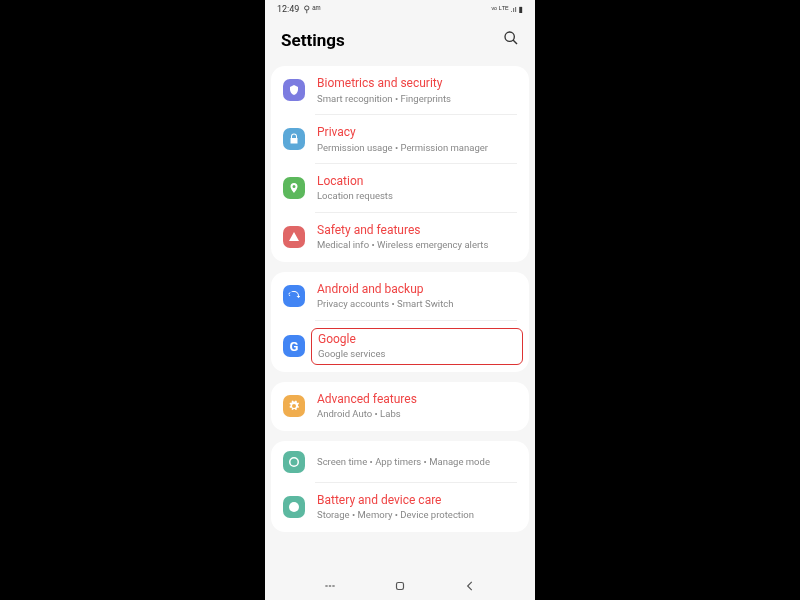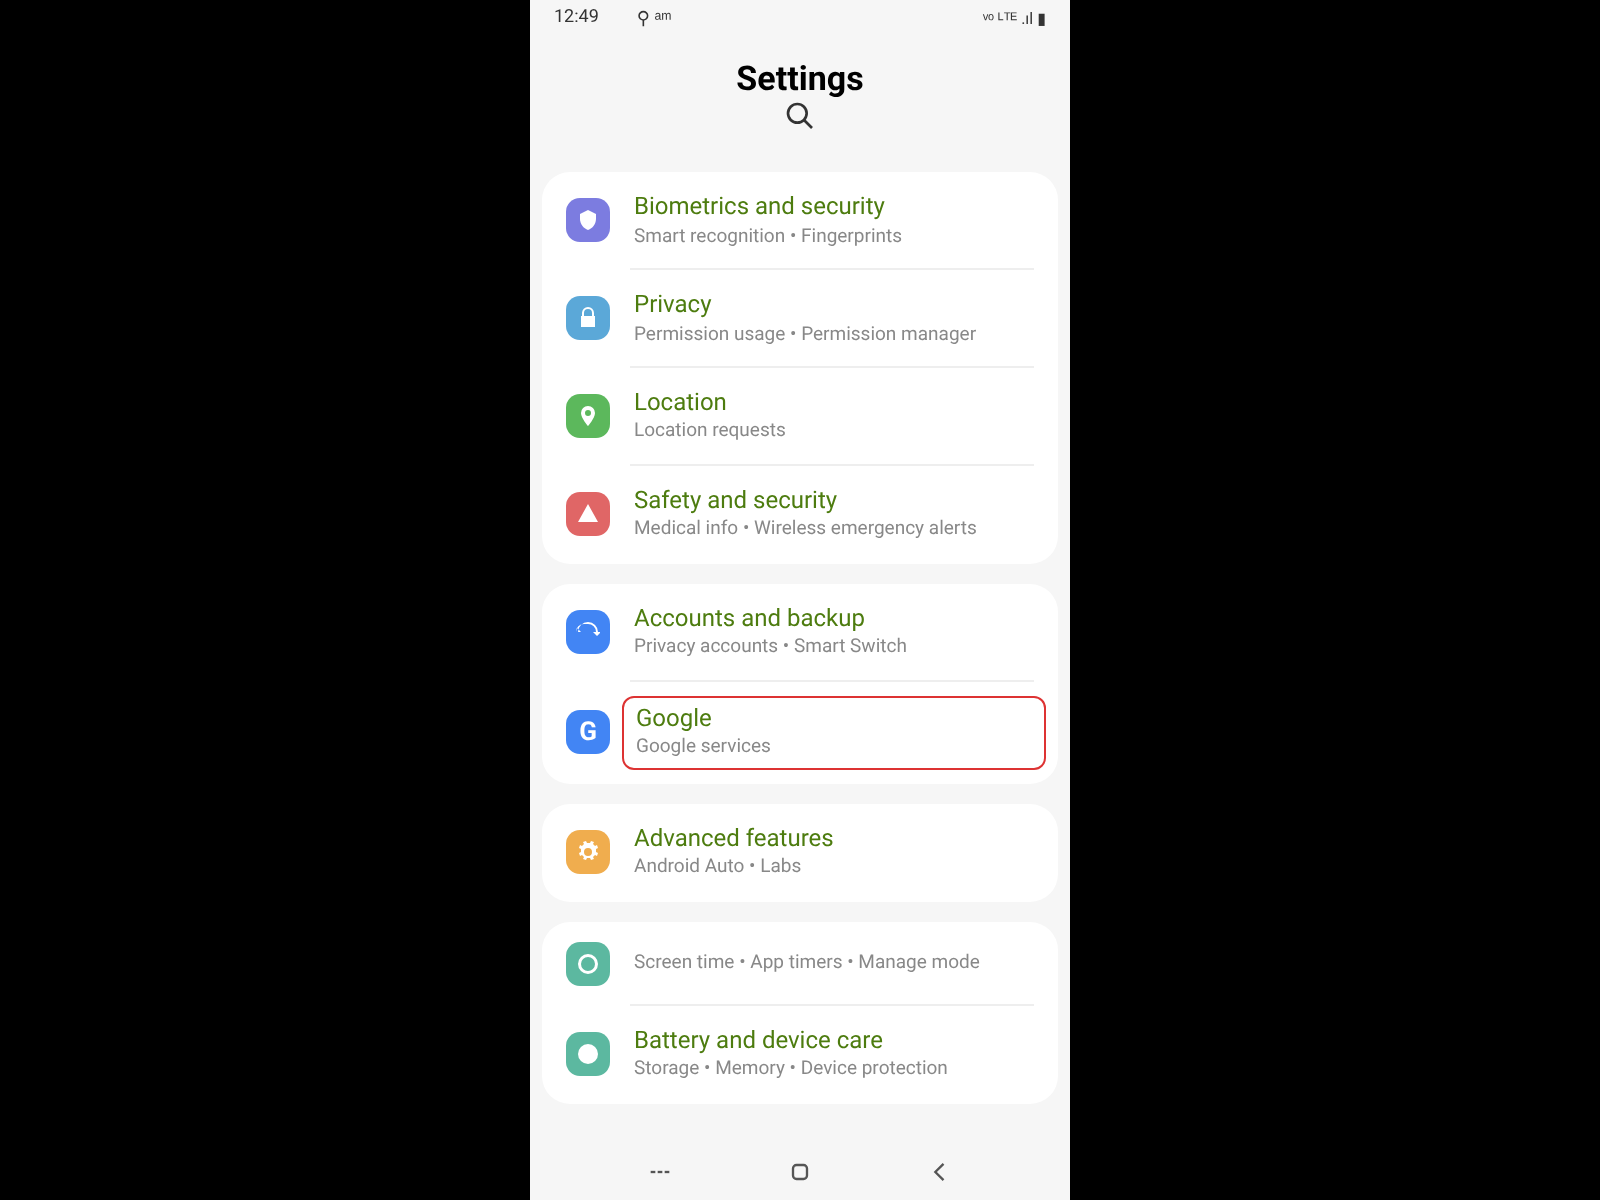--- a/index.html
+++ b/index.html
@@ -22,28 +22,27 @@
     .status-bar {
       height: 18px;
       display: flex;
       justify-content: space-between;
       align-items: center;
       padding: 0 12px;
       font-size: 9px;
       color: #333;
       background: #f6f6f6;
     }
-    .status-left { display: flex; gap: 19px; align-items: flex-start; }
+    .status-left { display: flex; gap: 4px; align-items: flex-end; }
     .status-right { display: flex; gap: 3px; align-items: flex-start; font-size: 8px; }
     .header {
       display: flex;
       justify-content: space-between;
       align-items: center;
       padding: 12px 16px 16px 16px;
-      flex-direction: column;
     }
     .header-title {
       font-size: 17px;
       font-weight: 700;
       color: #000;
     }
     .search-icon { width: 16px; height: 16px; }
     .content { padding: 0 6px; }
     .section {
       background: #fff;
@@ -74,21 +73,21 @@
       display: flex;
       align-items: center;
       justify-content: center;
       flex-shrink: 0;
       color: #fff;
     }
     .icon-circle svg { width: 12px; height: 12px; }
     .item-text { flex: 1; min-width: 0; }
     .item-title {
       font-size: 12px;
-      color: #4d7c0f;
+      color: #ef4444;
       line-height: 1.3;
     }
     .item-subtitle {
       font-size: 9.5px;
       color: #888;
       line-height: 1.3;
       margin-top: 1px;
     }
     .highlight {
       border: 1.5px solid #d33;
@@ -183,34 +182,34 @@
             <div class="item-subtitle">Location requests</div>
           </div>
         </div>
         <div class="item">
           <div class="icon-circle c-red">
             <svg viewBox="0 0 24 24" fill="#fff">
               <path d="M12 2L2 20h20L12 2zm0 6v6m0 2v2"></path>
             </svg>
           </div>
           <div class="item-text">
-            <div class="item-title">Safety and security</div>
+            <div class="item-title">Safety and features</div>
             <div class="item-subtitle">Medical info  •  Wireless emergency alerts</div>
           </div>
         </div>
       </div>
       <div class="section">
         <div class="item">
           <div class="icon-circle c-gblue">
             <svg viewBox="0 0 24 24" fill="#fff">
               <path d="M12 4a8 8 0 018 8h-3l4 4 4-4h-3A10 10 0 002 12h3l-4-4-4 4h3a8 8 0 018-8z"></path>
             </svg>
           </div>
           <div class="item-text">
-            <div class="item-title">Accounts and backup</div>
+            <div class="item-title">Android and backup</div>
             <div class="item-subtitle">Privacy accounts  •  Smart Switch</div>
           </div>
         </div>
         <div class="item">
           <div class="icon-circle c-gblue" style="font-size: 13px; font-weight: 700;">G</div>
           <div class="item-text highlight">
             <div class="item-title">Google</div>
             <div class="item-subtitle">Google services</div>
           </div>
         </div>

